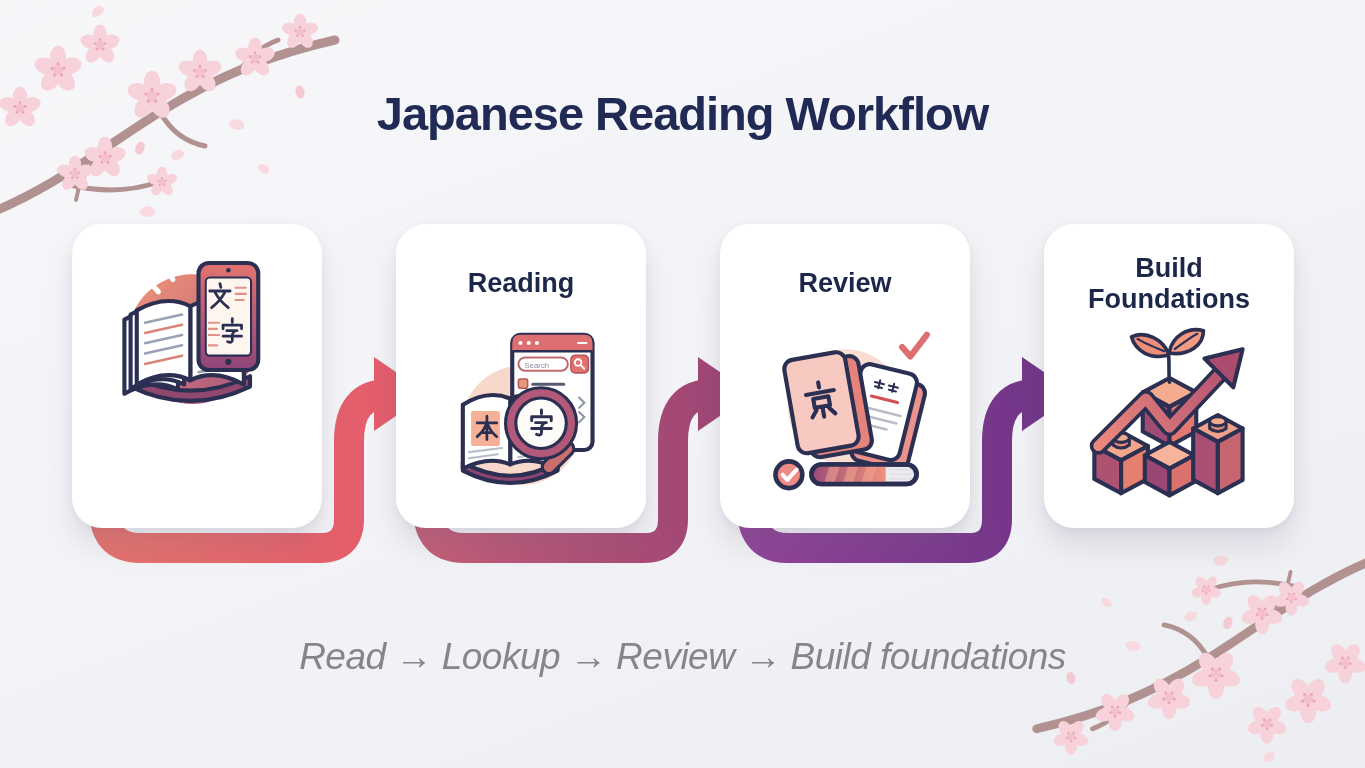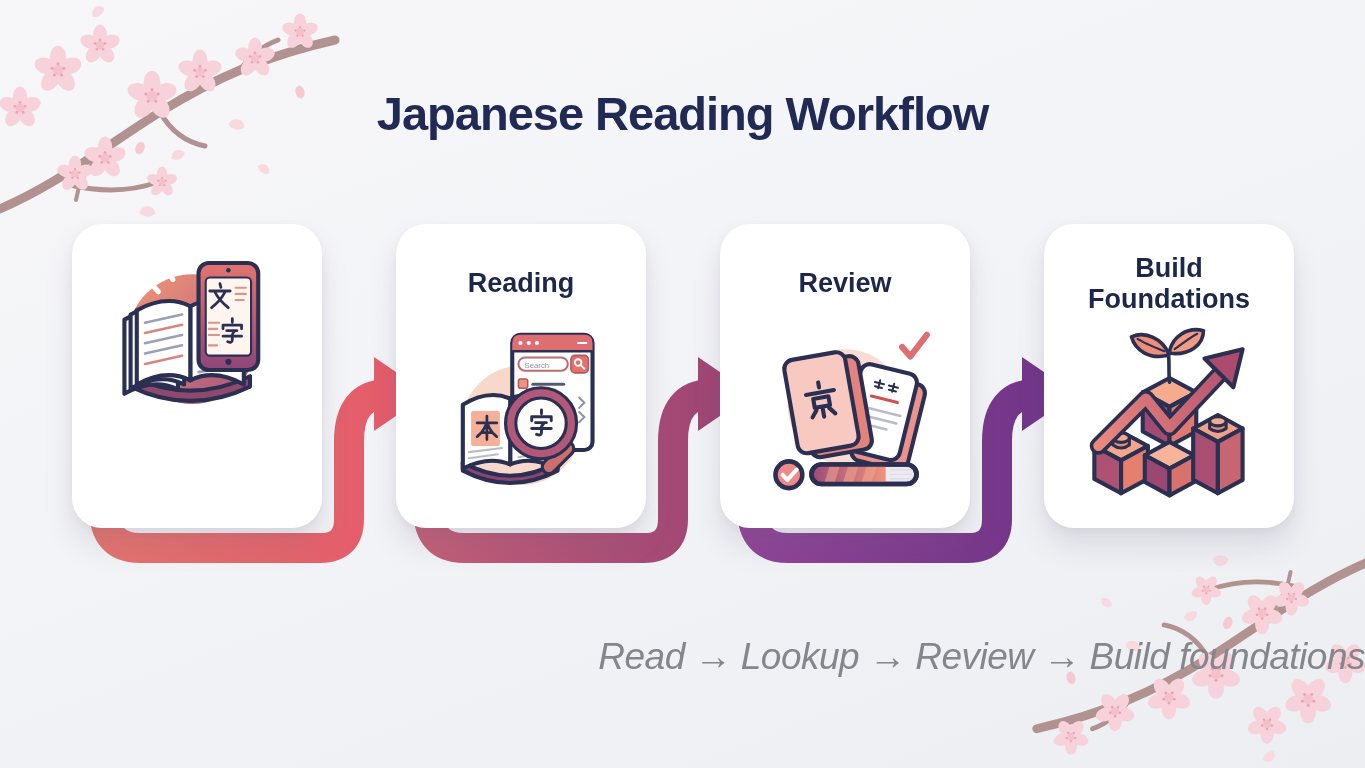--- a/index.html
+++ b/index.html
@@ -22,21 +22,21 @@
     display:flex;flex-direction:column;align-items:center;
     padding-top:20px;box-sizing:border-box;
   }
   .card-title{
     height:80px;display:flex;align-items:center;justify-content:center;
     font-size:27px;font-weight:700;color:#1d2749;text-align:center;
     line-height:1.16;padding:0 12px;
   }
   .card-icon{margin-top:0px;display:flex;justify-content:center;align-items:flex-end;}
   .caption{
-    position:absolute;top:636px;left:0;width:100%;text-align:right;
+    position:absolute;top:636px;left:0;width:100%;text-align:center;
     font-size:37px;font-style:italic;color:#85858b;letter-spacing:-0.5px;z-index:3;
   }
   .kanji{stroke:#2b2f52;fill:none;stroke-linecap:round;stroke-linejoin:round;}
 </style>
 </head>
 <body>
 
 <div class="stage">
 
   <svg class="layer" style="z-index:0" viewBox="0 0 1365 768">

